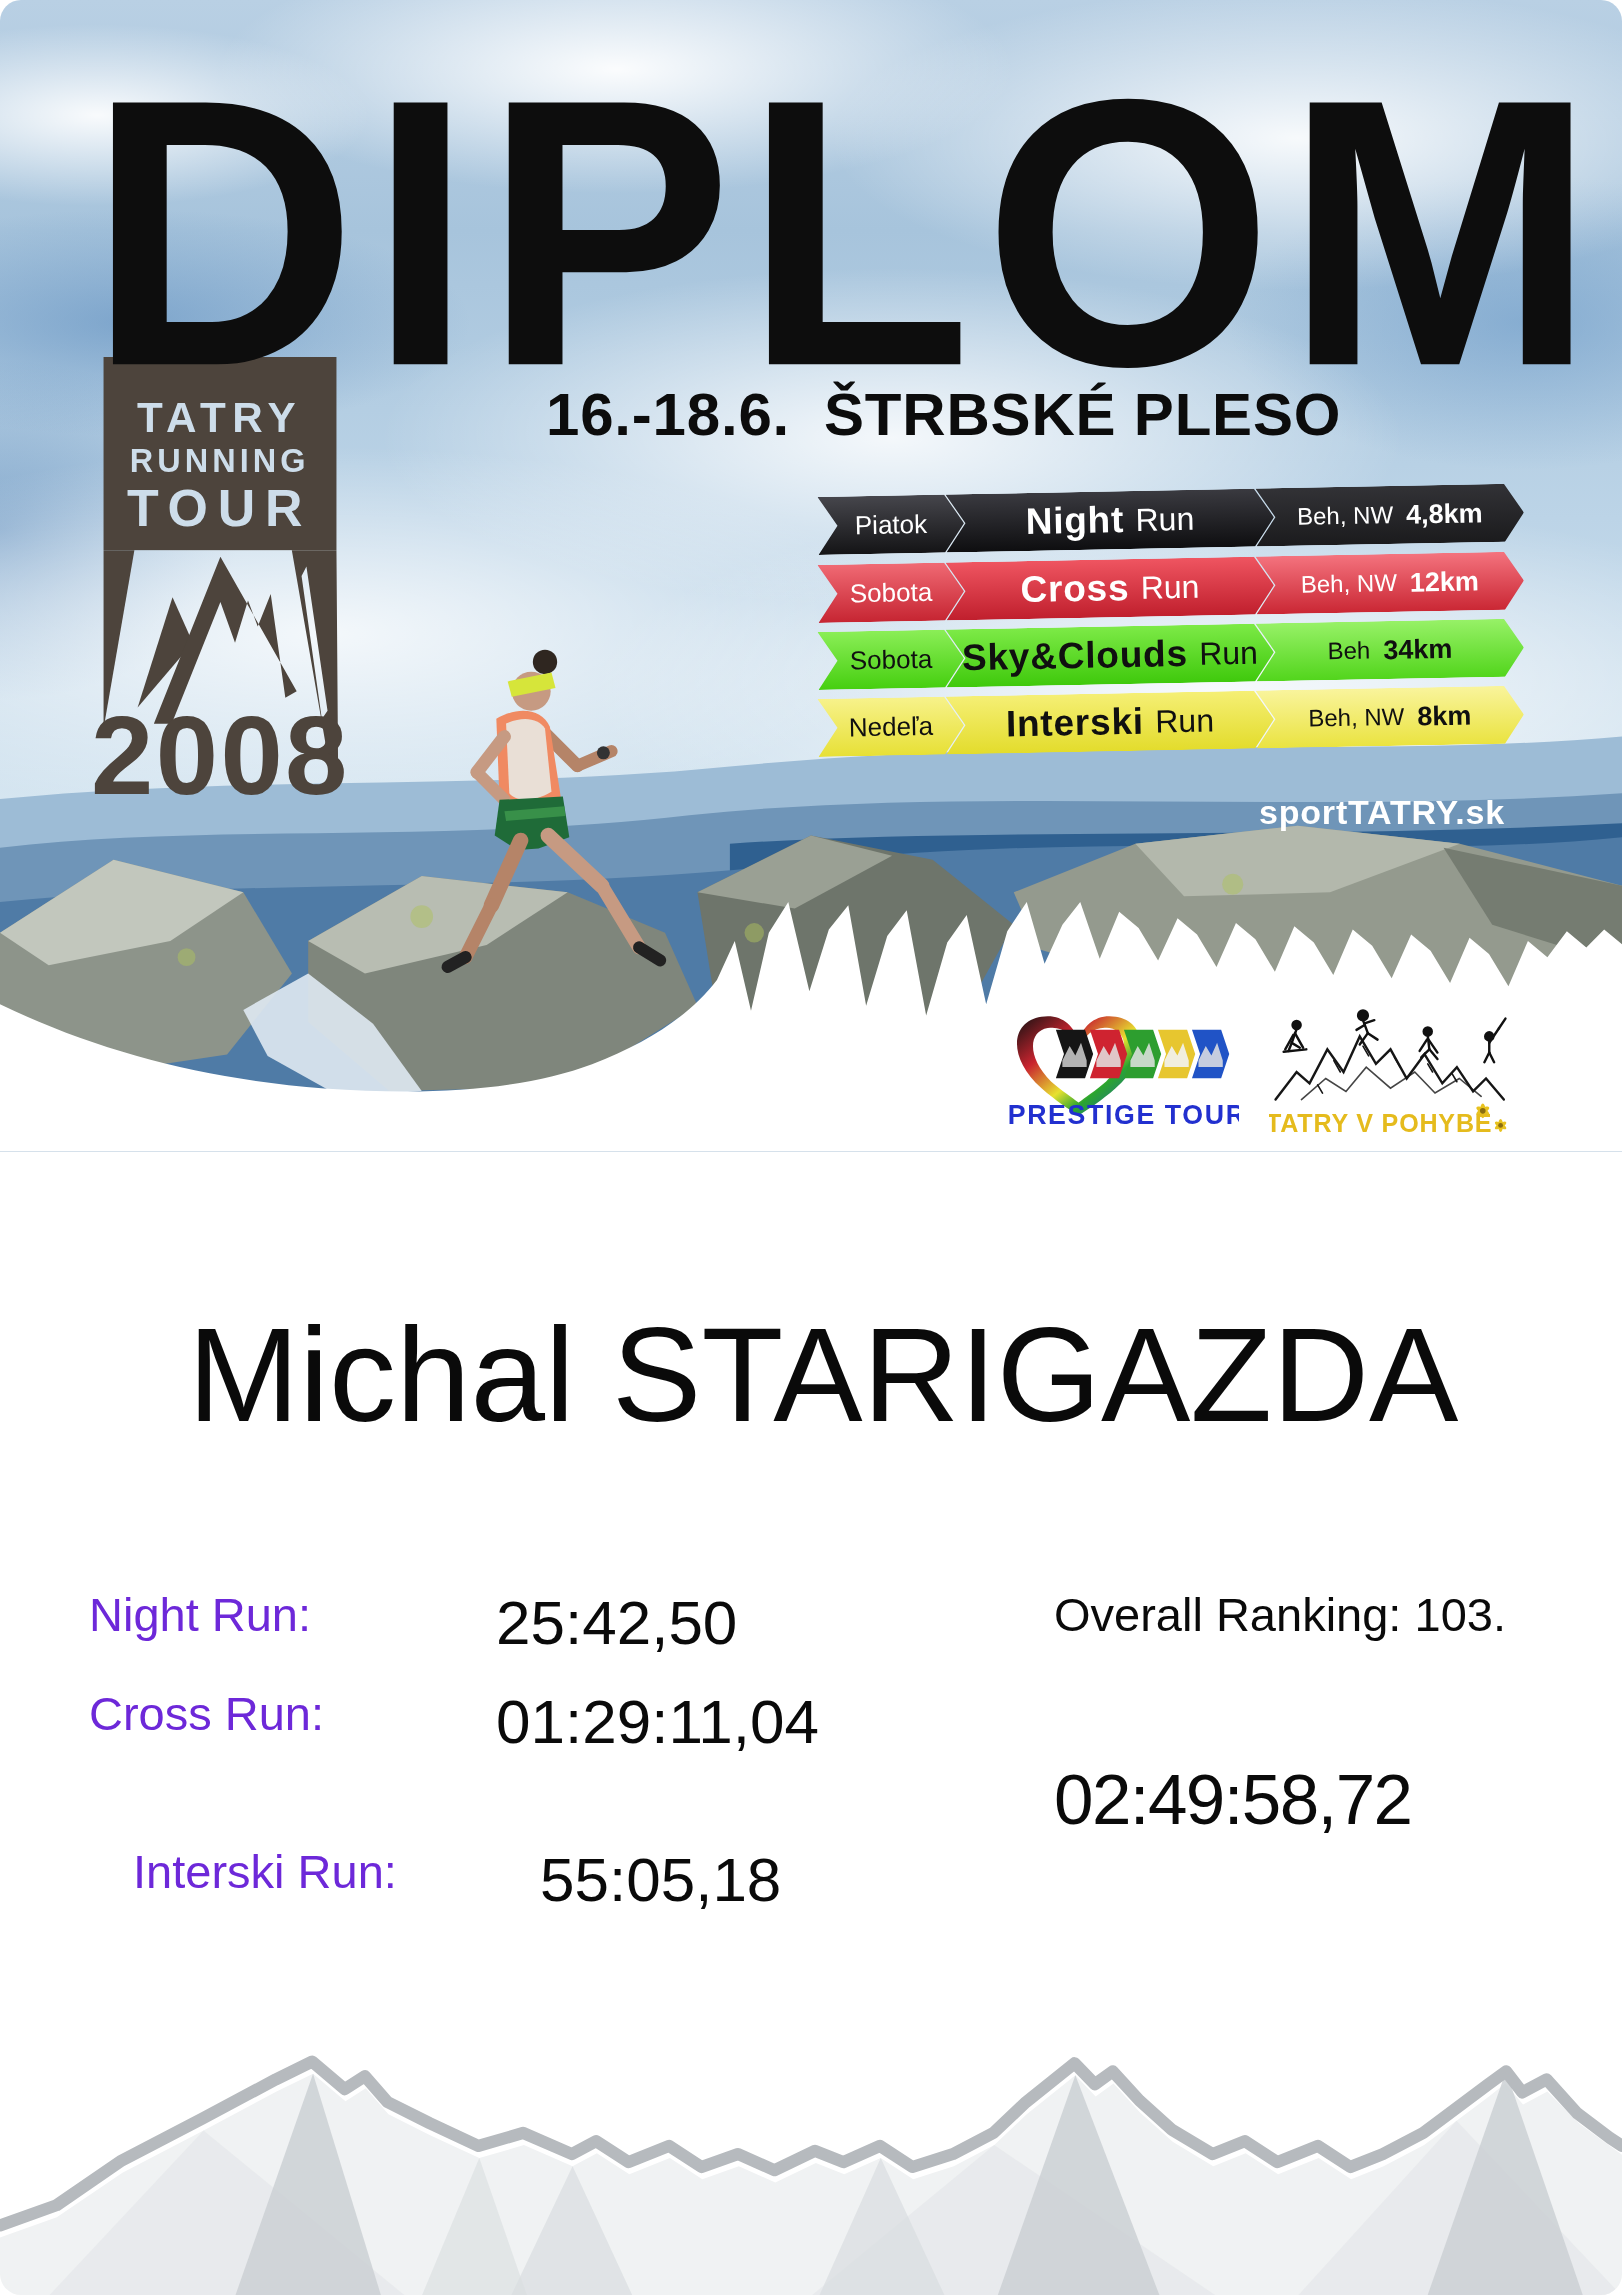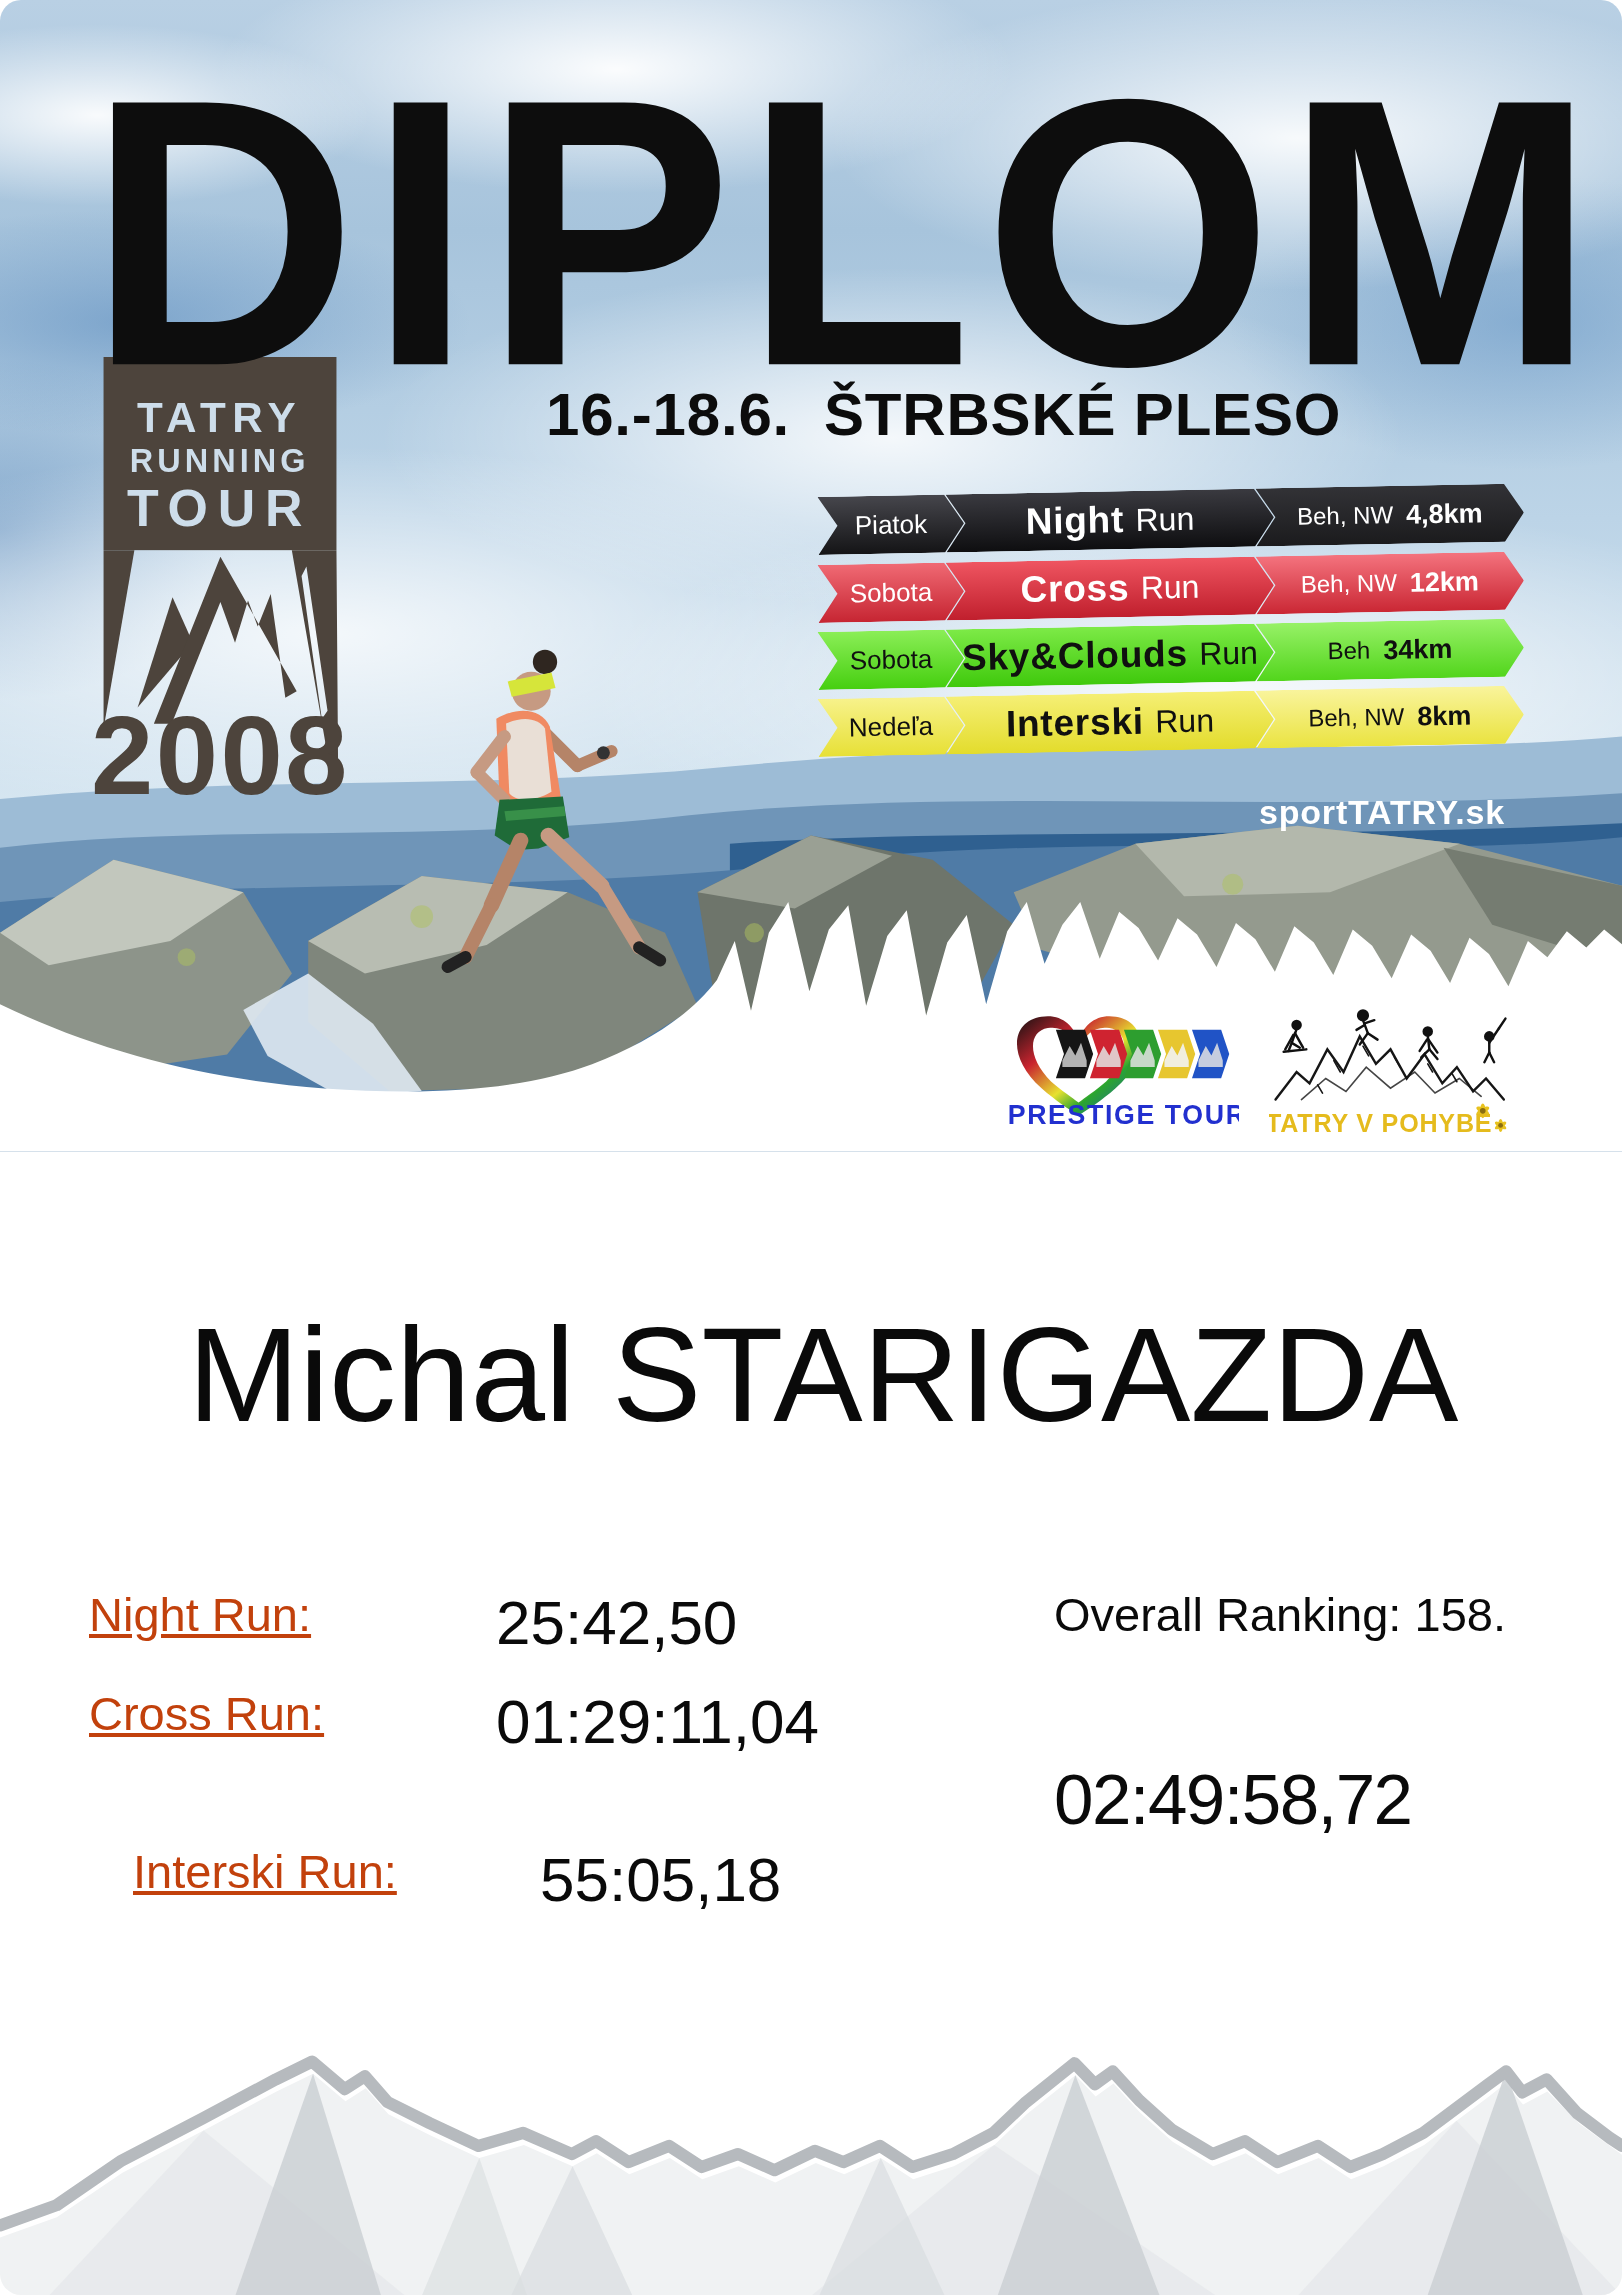--- a/index.html
+++ b/index.html
@@ -63,21 +63,21 @@
   .rib3 .day  { background:linear-gradient(180deg,#f7f28b,#e7e036); }
   .rib3 .name { background:linear-gradient(180deg,#f5ef75,#e3dc2c); }
   .rib3 .dist { background:linear-gradient(180deg,#f9f49c,#eae340); }
 
   
   .logos { position:absolute; left:0; top:0; }
 
   
   .athlete { position:absolute; left:0; top:1298px; width:1622px; text-align:center;
     font-size:134px; color:#0a0a0a; white-space:nowrap;padding-left:24px; }
-  .res-label { position:absolute; left:89px; font-size:47px; color:#c2410c;text-decoration:underline; }
+  .res-label { position:absolute; left:89px; font-size:47px; color:#6d28d9; }
   .res-value { position:absolute; left:496px; font-size:62px; color:#0a0a0a; }
   .row0 { top:1587px; } .row1 { top:1686px; } .row2 { top:1844px;margin-left:44px; }
   .sum-line { position:absolute; left:1054px; font-size:47px; color:#0a0a0a; }
   .total { position:absolute; left:1054px; top:1759px; font-size:71px; letter-spacing:-1.6px; color:#0a0a0a; }
 
   
   .bottom-art { position:absolute; left:0; top:2051px; width:1622px; height:245px; }
 </style>
 </head>
 <body>
@@ -308,21 +308,21 @@
 
   <div class="athlete">Michal STARIGAZDA</div>
 
   <div class="res-label row0">Night Run:</div>
   <div class="res-value row0">25:42,50</div>
   <div class="res-label row1">Cross Run:</div>
   <div class="res-value row1">01:29:11,04</div>
   <div class="res-label row2">Interski Run:</div>
   <div class="res-value row2">55:05,18</div>
 
-  <div class="sum-line row0">Overall Ranking: 158.</div>
+  <div class="sum-line row0">Overall Ranking: 103.</div>
   <div class="total">02:49:58,72</div>
 
   <svg class="bottom-art" viewBox="0 0 2000 302">
     <polygon fill="#f0f2f3" points="0,230 70,205 151,150 251,98 341,50 386,28 426,62 451,46 479,78 531,104 591,132 646,116 706,142 736,126 776,152 826,132 866,158 911,142 956,162 1006,138 1041,152 1086,132 1126,158 1176,142 1226,116 1266,78 1306,46 1326,30 1351,56 1373,40 1406,76 1446,112 1496,142 1536,126 1576,152 1626,132 1666,158 1706,142 1756,116 1796,86 1836,56 1856,40 1878,66 1908,50 1948,90 2000,128 2000,302 0,302"></polygon>
     <polygon fill="#e6e9eb" opacity="0.85" points="251,98 500,302 60,302"></polygon>
     <polygon fill="#e6e9eb" opacity="0.85" points="1226,116 1500,302 1000,302"></polygon>
     <polygon fill="#e6e9eb" opacity="0.85" points="1796,86 2000,302 1600,302"></polygon>
     <polygon fill="#d9dde0" opacity="0.7" points="706,142 780,302 630,302"></polygon>
     <polygon fill="#d9dde0" opacity="0.7" points="1086,132 1165,302 1010,302"></polygon>
     <polygon fill="#d9dde0" opacity="0.6" points="591,132 650,302 520,302"></polygon>

